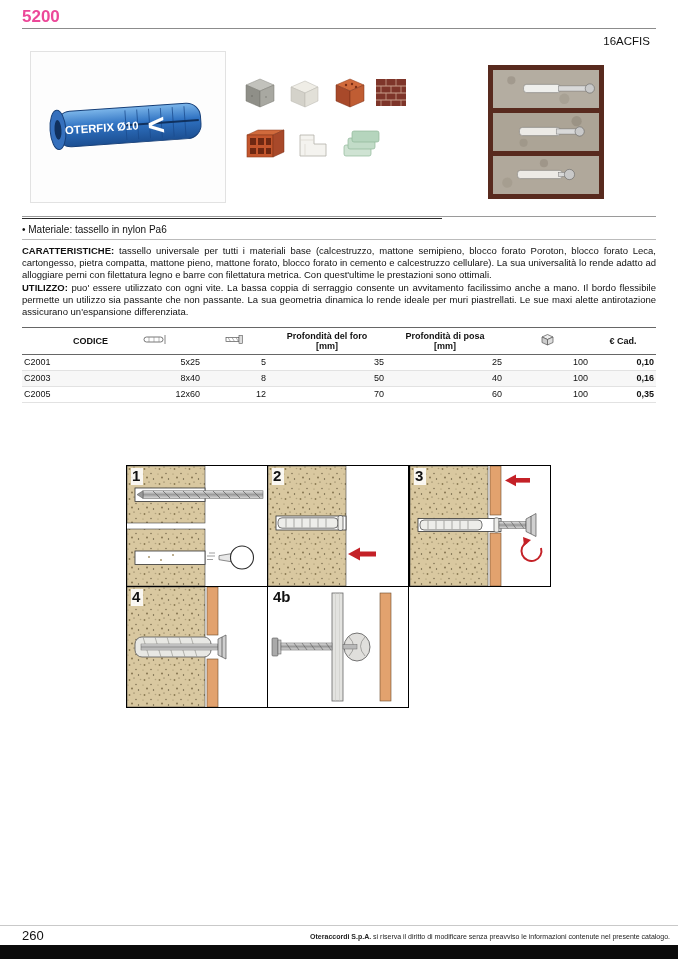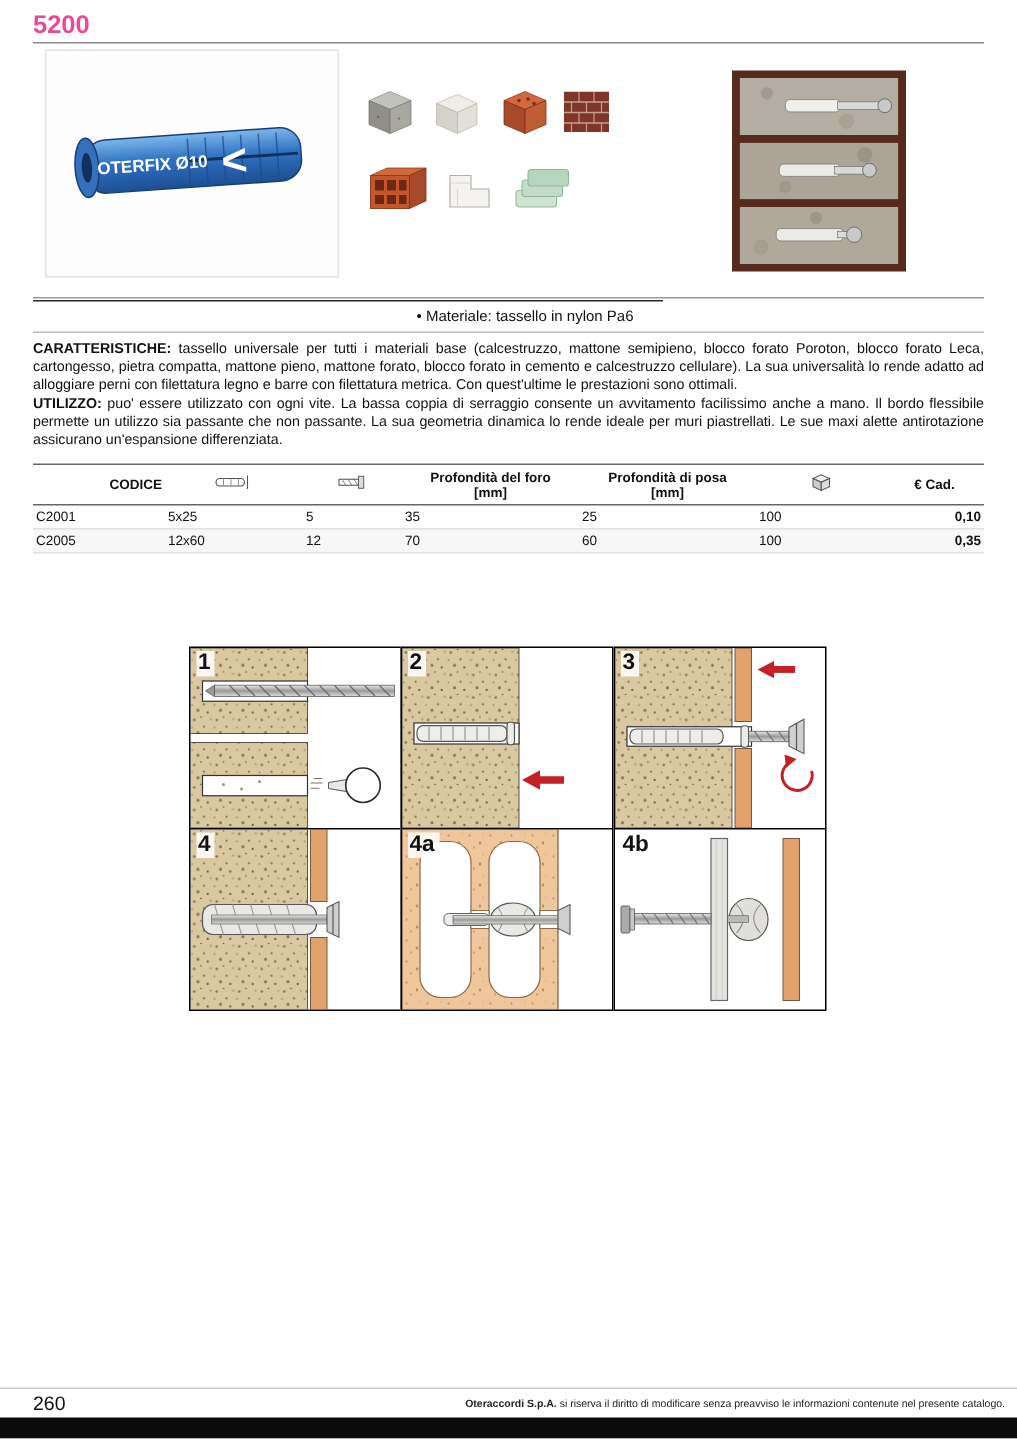--- a/index.html
+++ b/index.html
@@ -19,32 +19,32 @@
   .materials { position:absolute; left:210px; top:26px; width:176px; height:96px; }
   .mat-icon { position:absolute; }
   .install-photos { position:absolute; left:458px; top:14px; width:116px; height:134px;
                     background:#582a1e; padding:5px; display:flex; flex-direction:column; gap:5px; }
   .install-photo { flex:1; overflow:hidden; }
   .install-photo svg { display:block; width:100%; height:100%; }
 
   .rule-2 { border-top:1px solid #9a9a9a; margin:5px 22px 0; }
   .section-title { font-variant:small-caps; font-weight:bold; font-size:13.5px; margin:6px 0 0 22px; letter-spacing:.3px; }
   .title-underline { border-bottom:1.6px solid #2a2a2a; width:420px; margin:1px 0 0 22px; }
-  .material-line { font-size:10px; margin:5px 0 4px 22px;text-align:center; }
+  .material-line { font-size:10px; margin:5px 0 4px 22px; }
   .rule-3 { border-top:1px solid #bbb; margin:0 22px 5px; }
 
   .para { font-size:9.5px; line-height:1.24; margin:0 22px 2px; text-align:justify; }
   .para .lbl { font-weight:bold; }
 
   table.spec { width:634px; margin:9px 22px 0; border-collapse:collapse; font-size:9px; }
   table.spec thead th { border-top:1.2px solid #666; border-bottom:1.2px solid #666;
                         padding:3px 2px; font-weight:bold; vertical-align:middle; text-align:center; }
   table.spec thead th.left { text-align:right; }
   table.spec thead th.right { text-align:center; }
-  table.spec td { padding:2.5px 2px; border-bottom:1px solid #e2e2e2; text-align:left; }
+  table.spec td { padding:2.5px 2px; border-bottom:1px solid #e2e2e2; text-align:right; }
   table.spec td.left { text-align:left; }
   table.spec td.right { text-align:right; font-weight:bold; }
   table.spec tbody tr:nth-child(even) { background:#f7f7f7; }
   .hdr2 { font-weight:bold; }
 
   .diagram-grid { width:426px; margin:62px auto 0; display:grid; grid-template-columns:repeat(3,142px); }
   .panel { position:relative; width:142px; height:122px; border:1px solid #000; background:#fff; }
   .panel:nth-child(n+4) { margin-top:-1px; }
   .panel:nth-child(3n+2), .panel:nth-child(3n+3) { margin-left:-1px; }
   .panel svg { display:block; width:140px; height:120px; }
@@ -92,20 +92,21 @@
         <stop offset="1" stop-color="#1c4f92"></stop>
     </linearGradient>
   </defs>
 </svg>
 
 <div class="page">
 
 
   <div class="series">5200</div>
   <div class="rule-1"></div>
+  <div class="refcode">16ACFIS</div>
 
   <div class="images-row">
 
     <div class="photo-box">
       <svg viewBox="0 0 196 152">
         <g transform="rotate(-4 98 76)">
           <rect x="26" y="56" width="146" height="36" rx="14" fill="url(#blueG)" stroke="#163f78" stroke-width="1"></rect>
           <ellipse cx="27" cy="74" rx="8" ry="20" fill="#3570bd" stroke="#163f78" stroke-width="1"></ellipse>
           <ellipse cx="27" cy="74" rx="3.5" ry="10" fill="#10315e"></ellipse>
           <path d="M96,59l0,30M108,59l0,30M120,59l0,30M132,59l0,30M144,59l0,30M156,59l0,30" stroke="#1a4a8c" stroke-width="1" opacity="0.75"></path>
@@ -266,20 +267,29 @@
     </thead>
     <tbody>
       <tr>
         <td class="left">C2001</td>
         <td>5x25</td>
         <td>5</td>
         <td>35</td>
         <td>25</td>
         <td>100</td>
         <td class="right">0,10</td>
+      </tr>
+      <tr>
+        <td class="left">C2003</td>
+        <td>8x40</td>
+        <td>8</td>
+        <td>50</td>
+        <td>40</td>
+        <td>100</td>
+        <td class="right">0,16</td>
       </tr>
       <tr>
         <td class="left">C2005</td>
         <td>12x60</td>
         <td>12</td>
         <td>70</td>
         <td>60</td>
         <td>100</td>
         <td class="right">0,35</td>
       </tr>
@@ -348,35 +358,20 @@
         <rect x="80" y="0" width="11" height="48" fill="#e2a26e" stroke="#6b4a2a" stroke-width="0.6"></rect>
         <rect x="80" y="72" width="11" height="48" fill="#e2a26e" stroke="#6b4a2a" stroke-width="0.6"></rect>
         <rect x="8" y="50" width="76" height="20" rx="7" fill="#e8e8e4" stroke="#555" stroke-width="0.8"></rect>
         <path d="M16,50l6,20M28,50l6,20M40,50l6,20M52,50l6,20M64,50l6,20" stroke="#9a9a94" stroke-width="0.7"></path>
         <rect x="14" y="57" width="77" height="6" fill="url(#steelG)" stroke="#555" stroke-width="0.4"></rect>
         <polygon points="91,52 99,48 99,72 91,68" fill="#cfcfcf" stroke="#555" stroke-width="0.7"></polygon>
         <path d="M95,50v20" stroke="#555" stroke-width="0.8"></path>
       </svg>
     </div>
 
-    <div class="panel">
-      <span class="panel-label">4a</span>
-      <svg viewBox="0 0 140 120" preserveAspectRatio="none">
-        <rect x="0" y="0" width="104" height="120" fill="url(#speckOrange)" stroke="#6b4a2a" stroke-width="0.7"></rect>
-        <rect x="12" y="8" width="34" height="104" rx="14" fill="#fff" stroke="#8a6a45" stroke-width="0.8"></rect>
-        <rect x="58" y="8" width="34" height="104" rx="14" fill="#fff" stroke="#8a6a45" stroke-width="0.8"></rect>
-        <rect x="92" y="54" width="12" height="12" fill="#fff" stroke="#6b4a2a" stroke-width="0.5"></rect>
-        <rect x="46" y="54" width="12" height="12" fill="#fff" stroke="#6b4a2a" stroke-width="0.5"></rect>
-        <ellipse cx="74" cy="60" rx="15" ry="11" fill="#e8e8e4" stroke="#555" stroke-width="0.8"></ellipse>
-        <path d="M64,52q6,8 0,16M84,52q-6,8 0,16" stroke="#9a9a94" stroke-width="0.7" fill="none"></path>
-        <rect x="28" y="56" width="30" height="8" rx="3" fill="#ededea" stroke="#555" stroke-width="0.6"></rect>
-        <rect x="34" y="57.5" width="74" height="5.5" fill="url(#steelG)" stroke="#444" stroke-width="0.4"></rect>
-        <polygon points="104,54 112,50 112,70 104,66" fill="#cfcfcf" stroke="#555" stroke-width="0.7"></polygon>
-      </svg>
-    </div>
 
     <div class="panel">
       <span class="panel-label">4b</span>
       <svg viewBox="0 0 140 120" preserveAspectRatio="none">
         <rect x="64" y="6" width="11" height="108" fill="#e3e3e0" stroke="#666" stroke-width="0.8"></rect>
         <path d="M67.5,6v108M71.5,6v108" stroke="#c4c4c0" stroke-width="0.5"></path>
         <rect x="112" y="6" width="11" height="108" fill="#e2a26e" stroke="#6b4a2a" stroke-width="0.6"></rect>
         <ellipse cx="89" cy="60" rx="13" ry="14" fill="#e0dfdc" stroke="#555" stroke-width="0.8"></ellipse>
         <path d="M81,50q9,9 0,19M97,50q-9,9 0,19" stroke="#8a8a86" stroke-width="0.7" fill="none"></path>
         <rect x="4" y="51" width="6" height="18" rx="1" fill="#aaaaaa" stroke="#555" stroke-width="0.6"></rect>

